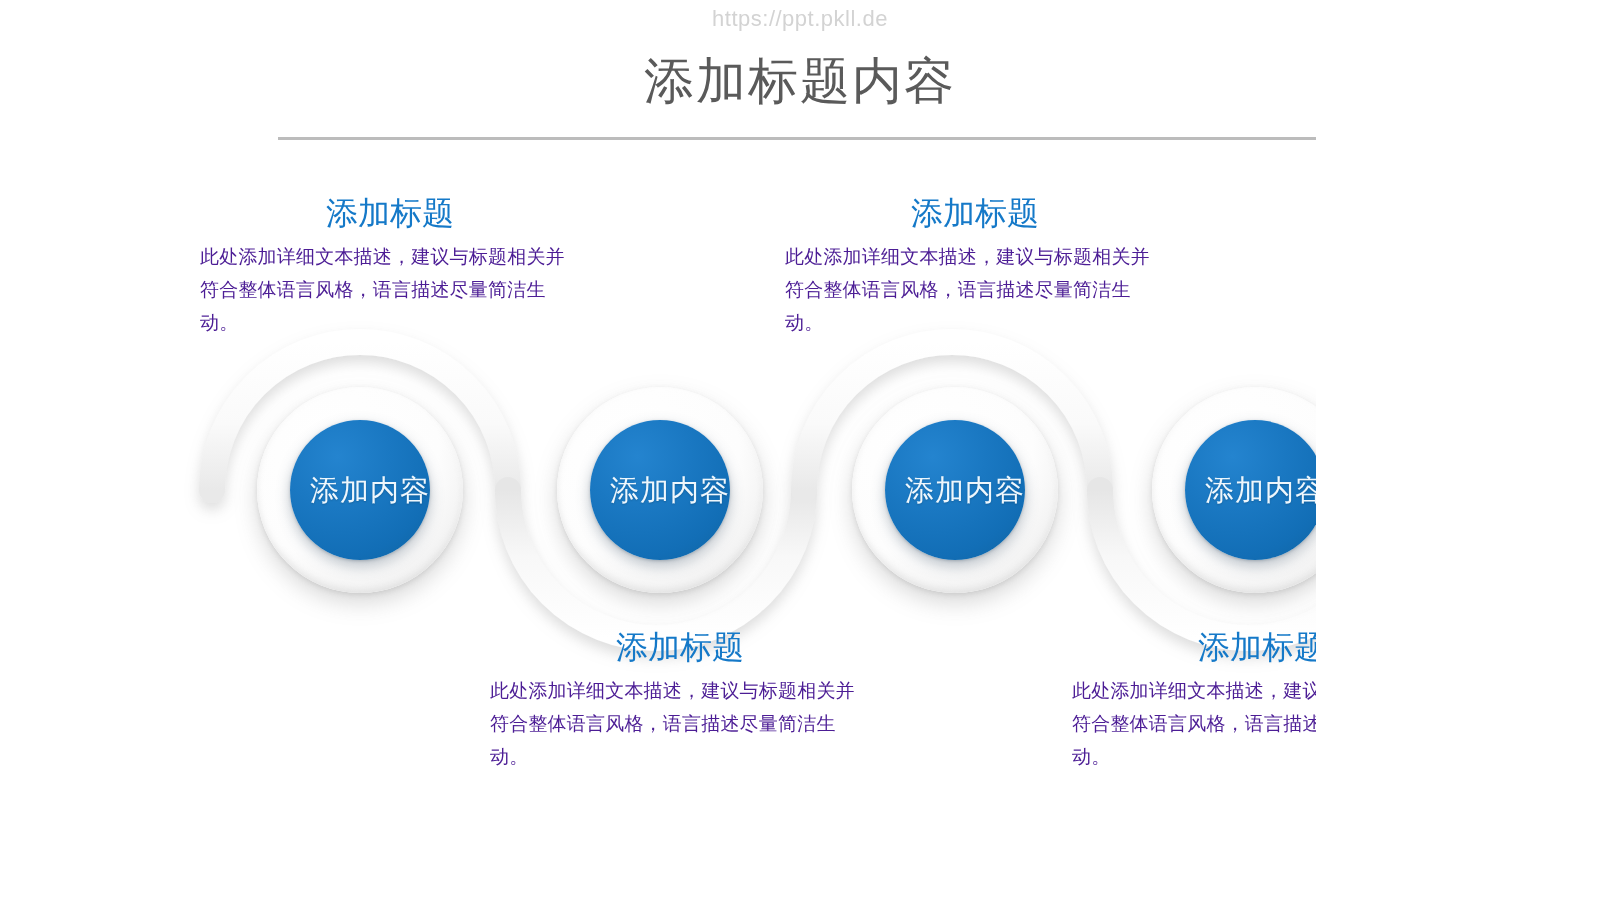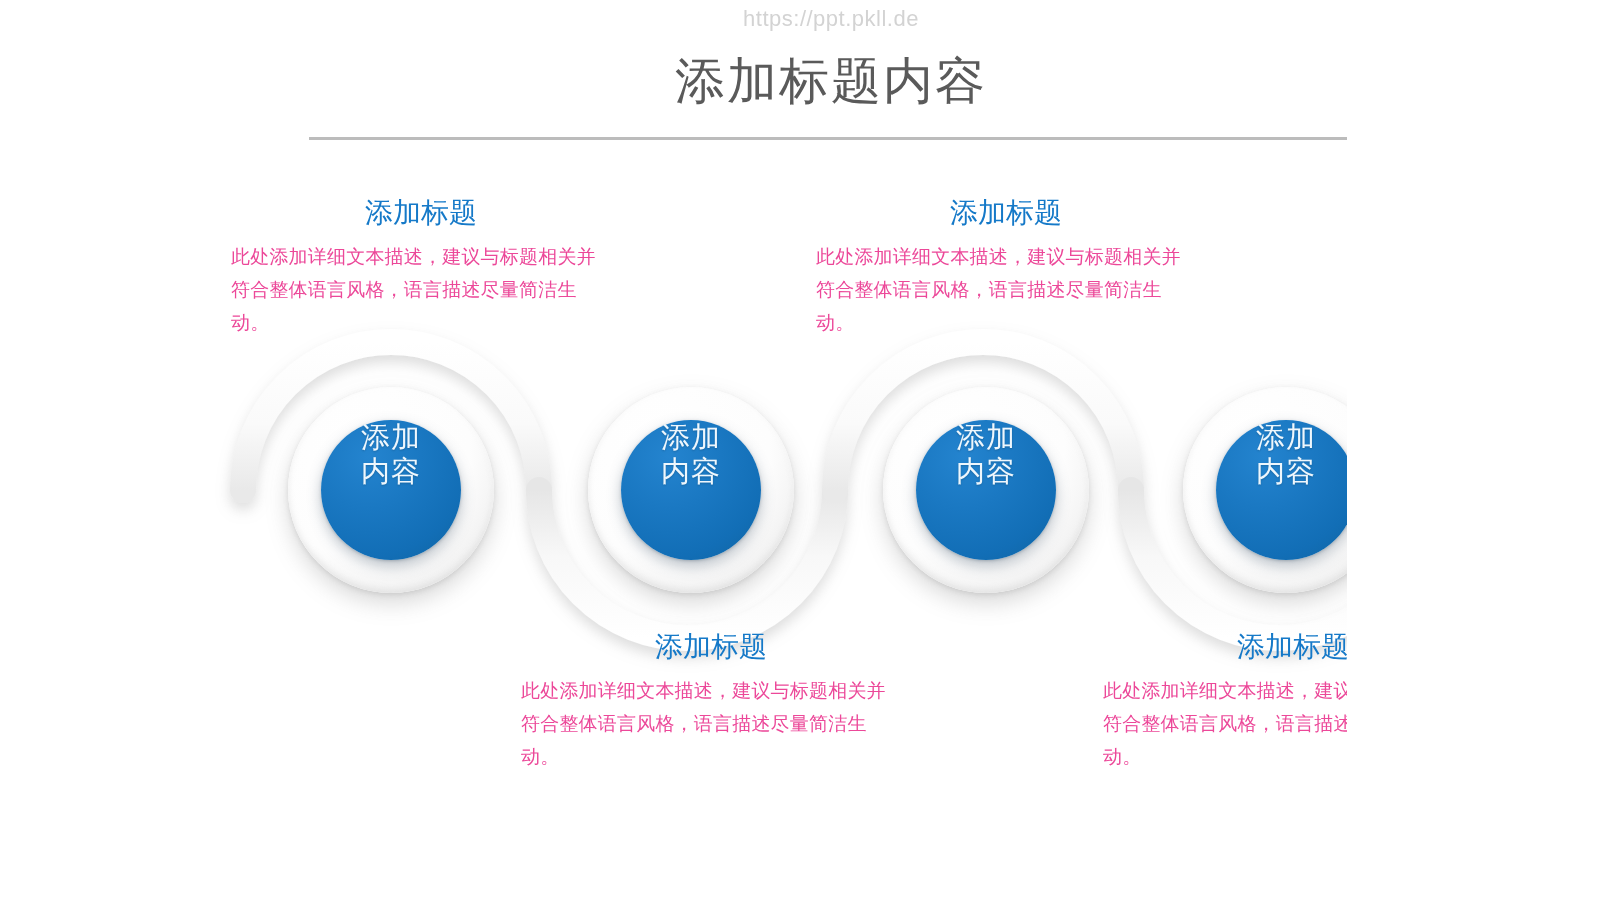--- a/index.html
+++ b/index.html
@@ -15,21 +15,20 @@
     position: relative;
   }
 
   .slide {
     position: absolute;
     left: 0; top: 0;
     width: 1316px;
     height: 900px;
     background: #ffffff;
     overflow: hidden;
-    margin-left: 31px;
   }
 
   
   .watermark {
     position: absolute;
     left: 0;
     top: 6px;
     width: 1600px;
     text-align: center;
     font-size: 22px;
@@ -101,51 +100,51 @@
     left: 33px;
     top: 33px;
     width: 140px;
     height: 140px;
     border-radius: 50%;
     background: radial-gradient(circle at 34% 26%, #2484cf 0%, #1a78c2 38%, #126eb6 72%, #0f639f 100%);
     box-shadow:
       0 6px 14px rgba(70,90,110,0.35),
       0 1px 3px rgba(60,80,100,0.30);
     display: flex;
-    flex-direction: column;
+    flex-direction: row;
     align-items: center;
-    justify-content: flex-start;
+    justify-content: flex-end;
   }
   .node .disc span {
     display: block;
     color: #eef7fd;
     font-size: 29px;
     line-height: 34px;
     letter-spacing: 1px;
     text-align: center;
     text-shadow: 0 1px 2px rgba(0,0,0,0.18);
     white-space: nowrap;
   }
 
   
   .block {
     position: absolute;
     width: 380px;
   }
   .block .bhead {
-    font-size: 28px;
+    font-size: 32px;
     line-height: 34px;
     color: #1579c8;
     margin-bottom: 10px;
     white-space: nowrap;
   }
   .block .bbody {
     font-size: 19px;
     line-height: 33px;
-    color: #ec4899;
+    color: #4c1d95;
     letter-spacing: 0.2px;
   }
   .block.align-center .bhead { text-align: center; }
 
   
   #block-1 { left: 200px; top: 196px; }
   #block-1 .bhead { text-align: center; }
   #block-2 { left: 785px; top: 196px; }
   #block-2 .bhead { text-align: center; }
   #block-3 { left: 490px; top: 630px; }

